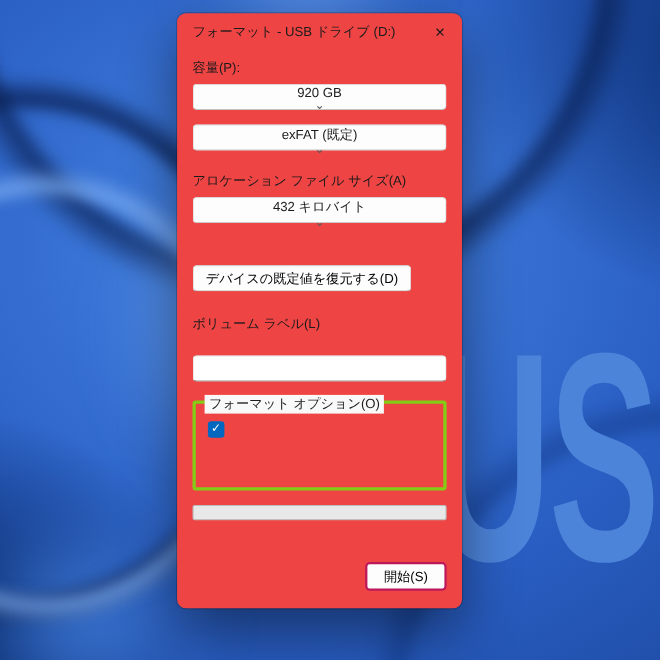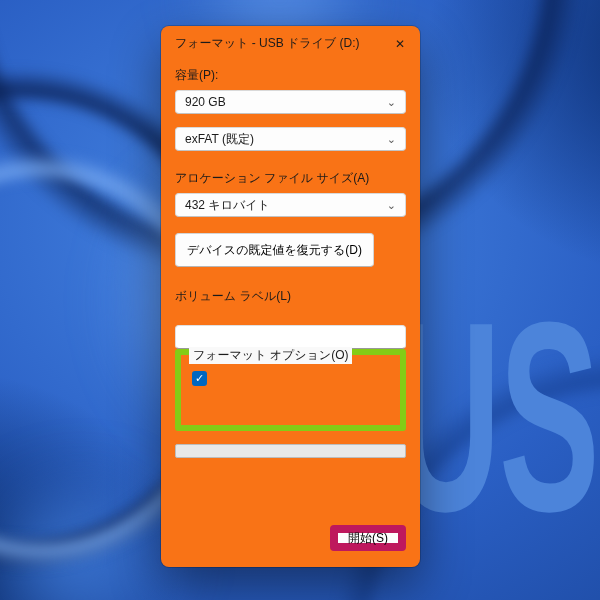--- a/index.html
+++ b/index.html
@@ -28,67 +28,67 @@
     background:radial-gradient(closest-side, rgba(0,0,0,0) 56%, rgba(127,176,245,.8) 59%, rgba(127,176,245,0) 65%); }
   .ridge.r3 { left:-220px; top:-520px; width:960px; height:960px;
     background:radial-gradient(closest-side, rgba(0,0,0,0) 58%, rgba(8,28,76,.7) 61%, rgba(8,28,76,0) 67%); }
   .ridge.r4 { left:180px; top:200px; width:900px; height:900px;
     background:radial-gradient(closest-side, rgba(0,0,0,0) 57%, rgba(20,60,140,.6) 60%, rgba(20,60,140,0) 66%); }
   .watermark { position:absolute; left:392px; top:282px; font-size:270px; line-height:1;
     font-weight:700; color:#4c84da; letter-spacing:-4px;
     transform:scaleX(.56); transform-origin:left top; white-space:nowrap; }
 
   
-  .dialog { position:absolute; left:161px; top:26px; width:259px; height:541px;
-    background:#f97316; border-radius:8px; z-index:10;
+  .dialog { position:absolute; left:161px; top:12px; width:259px; height:541px;
+    background:#ef4444; border-radius:8px; z-index:10;
     box-shadow:0 20px 50px rgba(0,0,0,.45), 0 0 0 1px rgba(0,0,0,.18);
     color:#1b1b1b; font-size:12px; }
   .titlebar { display:flex; align-items:center; justify-content:space-between;
     height:34px; padding-left:14px; }
   .title { font-size:12px; }
   .close-btn { width:32px; height:28px; margin:2px 4px 0 0; display:flex;
     align-items:center; justify-content:center; border-radius:5px; cursor:default;
     font-size:12px; color:#1b1b1b; }
   .body { padding:0 14px; }
 
   .field-label { margin:7px 0 6px; }
   .combo { height:24px; background:#fdfdfd; border:1px solid #d9d9d9;
     border-bottom-color:#c3c3c3; border-radius:4px; display:flex; align-items:center;
-    justify-content:space-between; padding:0 9px; }
+    justify-content:flex-start; padding:0 9px;flex-direction:column; }
   .combo .chev { color:#5a5a5a; font-size:11px; line-height:1; }
   .gap1 { height:13px; } .gap2 { height:12px; }
 
-  .restore-btn { margin-top:16px; height:34px; display:inline-flex; align-items:center;
+  .restore-btn { margin-top:38px; height:24px; display:inline-flex; align-items:center;
     padding:0 11px; background:#fdfdfd; border:1px solid #d4d4d4;
     border-bottom-color:#b6b6b6; border-radius:4px; font-size:12px; }
 
   .vol-label { margin:21px 0 20px; }
   .text-input { width:100%; height:24px; background:#ffffff; border:1px solid #e0e0e0;
     border-bottom-color:#989898; border-radius:4px; padding:0 8px; font-size:12px;
     font-family:inherit; outline:none; }
 
-  .groupbox { margin-top:0; position:relative; height:82px;
-    border:6px solid #84cc16; border-radius:3px; padding:16px 11px 0; }
+  .groupbox { margin-top:17px; position:relative; height:82px;
+    border:3px solid #84cc16; border-radius:3px; padding:16px 11px 0; }
   .groupbox-label { position:absolute; top:-8px; left:8px; background:#f9f9f9;
     padding:0 4px; }
   .check-row { display:flex; align-items:center; gap:8px; }
   .checkbox { width:15px; height:15px; background:#0067c0; border-radius:3px;
     color:#fff; display:flex; align-items:center; justify-content:center;
     font-size:11px; line-height:1; flex:0 0 auto; }
 
   .progress { margin-top:13px; height:14px; background:#e8e8e8;
     border:1px solid #bcbcbc; border-radius:2px; overflow:hidden; }
   .progress-fill { height:100%; width:0%; background:#26a0da; }
 
   .footer { position:absolute; right:14px; bottom:16px; display:flex; gap:13px; }
   .btn { min-width:74px; height:26px; display:flex; align-items:center;
     justify-content:center; padding:0 10px; background:#fdfdfd;
     border:1px solid #d4d4d4; border-bottom-color:#b6b6b6; border-radius:4px;
     font-size:12px; }
-  .btn.primary { border:8px solid #be185d; }
+  .btn.primary { border:2px solid #be185d; }
 </style>
 </head>
 <body>
 
 <div class="wallpaper">
   <div class="ridge r3"></div>
   <div class="blob b1"></div>
   <div class="blob b2"></div>
   <div class="blob b3"></div>
   <div class="ridge r1"></div>

